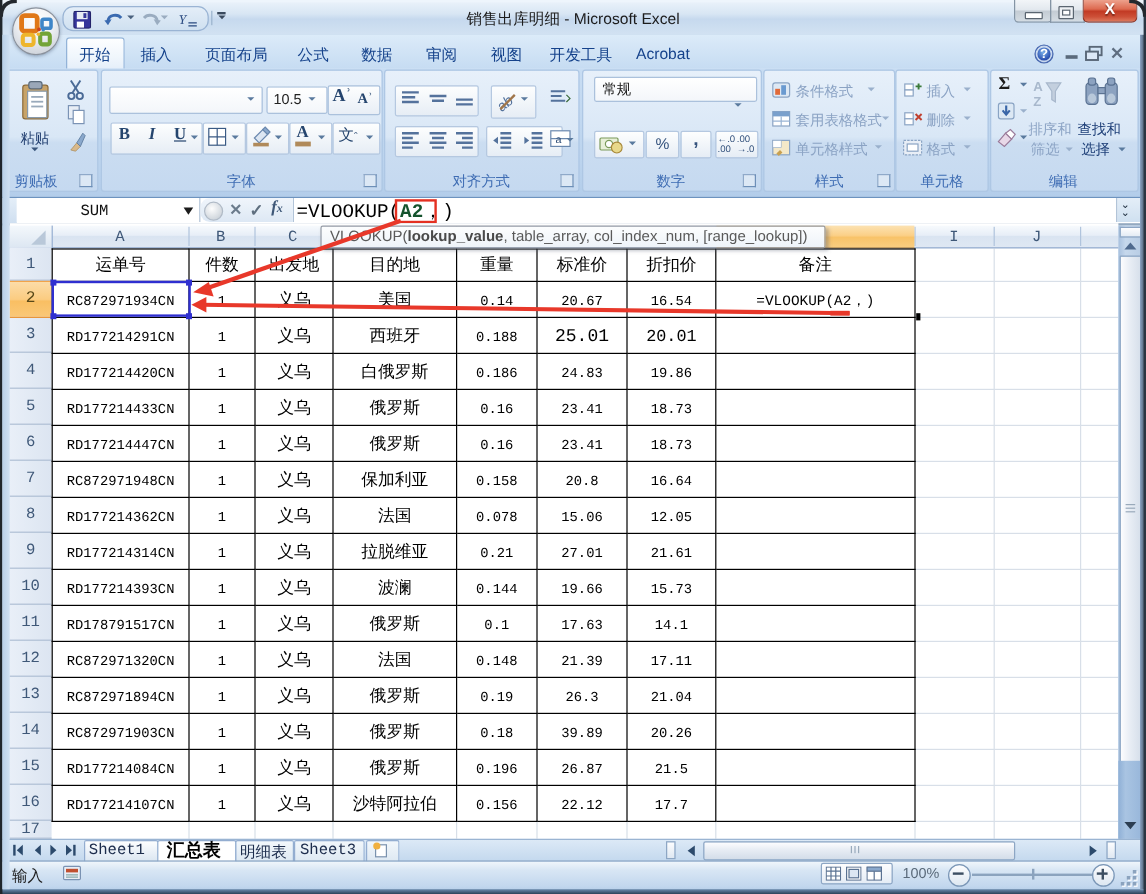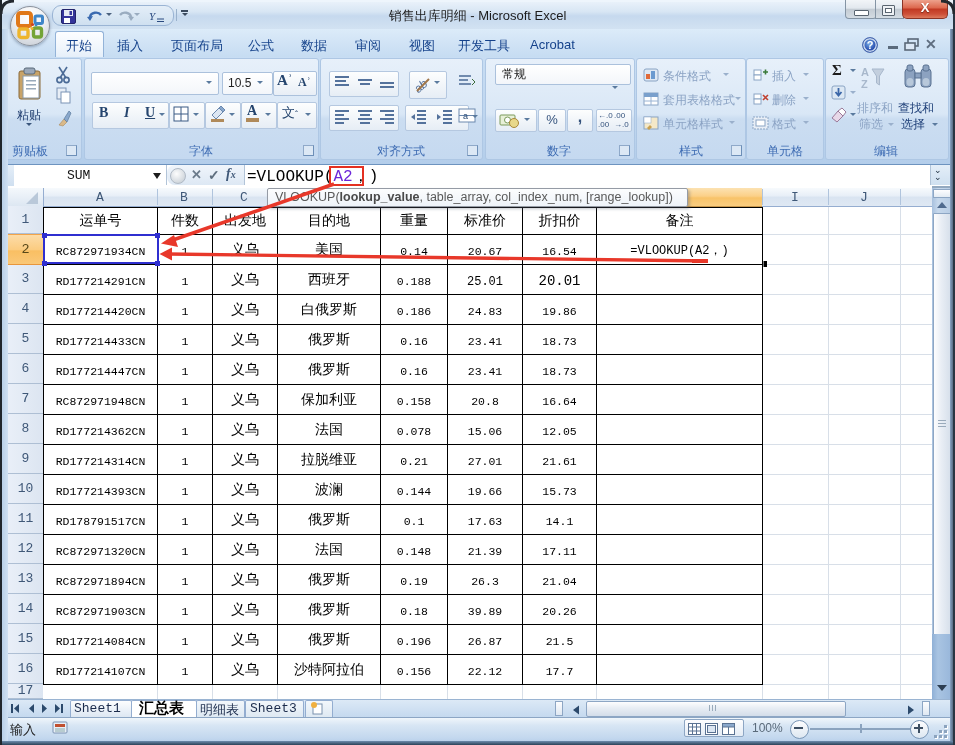--- a/index.html
+++ b/index.html
@@ -349,21 +349,21 @@
 <div class="abs" id="fbar">
  <div class="abs" style="left:0;top:165px;width:14px;height:21px;background:linear-gradient(#e4eef8,#cfdfF0);"></div>
  <div class="abs" style="left:14px;top:165px;width:152px;height:20px;background:#fff;border-right:1px solid #b2c4d8;"></div>
  <div class="abs mono" style="left:67px;top:168px;font-size:13px;color:#111;">SUM</div>
  <div class="abs" style="left:153px;top:173px;width:0;height:0;border-left:4.5px solid transparent;border-right:4.5px solid transparent;border-top:6px solid #1c1c1c;"></div>
  <div class="abs" style="left:167px;top:165px;width:77px;height:20px;background:linear-gradient(#f0f5fb,#dde8f4);border-right:1px solid #b2c4d8;border-radius:8px 0 0 8px;"></div>
  <div class="abs" style="left:170px;top:168px;width:14px;height:14px;border-radius:50%;background:radial-gradient(circle at 40% 35%,#fdfdfd,#d2d8de 70%,#b8c2cc);border:1px solid #b0bac6;"></div>
  <div class="abs" style="left:191px;top:167px;font-size:13px;font-weight:bold;color:#6b7b8b;">✕</div>
  <div class="abs" style="left:208px;top:167px;font-size:14px;font-weight:bold;color:#5f6f7f;">✓</div>
  <div class="abs" style="left:226px;top:166px;font-size:14px;font-style:italic;font-weight:bold;color:#3f5878;font-family:'Liberation Serif',serif;">f<span style="font-size:10px;">x</span></div>
- <div class="abs mono" style="left:247px;top:166px;font-size:16px;color:#000;">=VLOOKUP(<span style="color:#6d28d9;">A2</span>，)</div>
+ <div class="abs mono" style="left:247px;top:166px;font-size:16px;color:#000;">=VLOOKUP(<span style="color:#14532d;font-weight:bold;">A2</span>，)</div>
  <div class="abs" style="left:329px;top:166px;width:31px;height:16px;border:2px solid #e43021;"></div>
  <div class="abs" style="left:930px;top:165px;width:25px;height:20px;background:linear-gradient(#e4eef8,#cfe0f0);border-left:1px solid #b2c4d8;"></div>
  <div class="abs" style="left:934px;top:167px;font-size:9px;color:#1c2c3c;line-height:7px;">⌄<br>⌄</div>
 </div>
 
 <div class="abs" id="grid">
 <div class="abs" style="left:8px;top:186px;width:924px;height:513px;background:#fff;"></div>
 <div class="abs" style="left:762px;top:234px;width:170px;height:1px;background:#d8dfe8;"></div>
 <div class="abs" style="left:762px;top:264px;width:170px;height:1px;background:#d8dfe8;"></div>
 <div class="abs" style="left:762px;top:294px;width:170px;height:1px;background:#d8dfe8;"></div>
@@ -476,21 +476,21 @@
           <td style="border:1px solid #000;text-align:center;padding:0;color:#000;"><span class="mono" style="font-size:11.5px;">20.67</span></td>
           <td style="border:1px solid #000;text-align:center;padding:0;color:#000;"><span class="mono" style="font-size:11.5px;">16.54</span></td>
           <td style="border:1px solid #000;text-align:center;padding:0;color:#000;"><span class="mono" style="font-size:12px;">=VLOOKUP(A2，)</span></td>
         </tr>
 <tr style="height:30px;padding-left:28px;">
           <td style="border:1px solid #000;text-align:center;padding:0;color:#000;"><span class="mono" style="font-size:11.5px;">RD177214291CN</span></td>
           <td style="border:1px solid #000;text-align:center;padding:0;color:#000;"><span class="mono" style="font-size:11.5px;">1</span></td>
           <td style="border:1px solid #000;text-align:center;padding:0;color:#000;"><span style="font-family:'Liberation Sans',serif;font-size:14px;">义乌</span></td>
           <td style="border:1px solid #000;text-align:center;padding:0;color:#000;"><span style="font-family:'Liberation Sans',serif;font-size:14px;">西班牙</span></td>
           <td style="border:1px solid #000;text-align:center;padding:0;color:#000;"><span class="mono" style="font-size:11.5px;">0.188</span></td>
-          <td style="border:1px solid #000;text-align:center;padding:0;color:#000;"><span class="mono" style="font-size:12px;">25.01</span></td>
+          <td style="border:1px solid #000;text-align:center;padding:0;color:#000;"><span class="mono" style="font-size:15px;">25.01</span></td>
           <td style="border:1px solid #000;text-align:center;padding:0;color:#000;"><span class="mono" style="font-size:14px;">20.01</span></td>
           <td style="border:1px solid #000;text-align:center;padding:0;color:#000;"><span class="mono" style="font-size:11.5px;"></span></td>
         </tr>
 <tr style="height:30px;">
           <td style="border:1px solid #000;text-align:center;padding:0;color:#000;"><span class="mono" style="font-size:11.5px;">RD177214420CN</span></td>
           <td style="border:1px solid #000;text-align:center;padding:0;color:#000;"><span class="mono" style="font-size:11.5px;">1</span></td>
           <td style="border:1px solid #000;text-align:center;padding:0;color:#000;"><span style="font-family:'Liberation Sans',serif;font-size:14px;">义乌</span></td>
           <td style="border:1px solid #000;text-align:center;padding:0;color:#000;"><span style="font-family:'Liberation Sans',serif;font-size:14px;">白俄罗斯</span></td>
           <td style="border:1px solid #000;text-align:center;padding:0;color:#000;"><span class="mono" style="font-size:11.5px;">0.186</span></td>
           <td style="border:1px solid #000;text-align:center;padding:0;color:#000;"><span class="mono" style="font-size:11.5px;">24.83</span></td>

